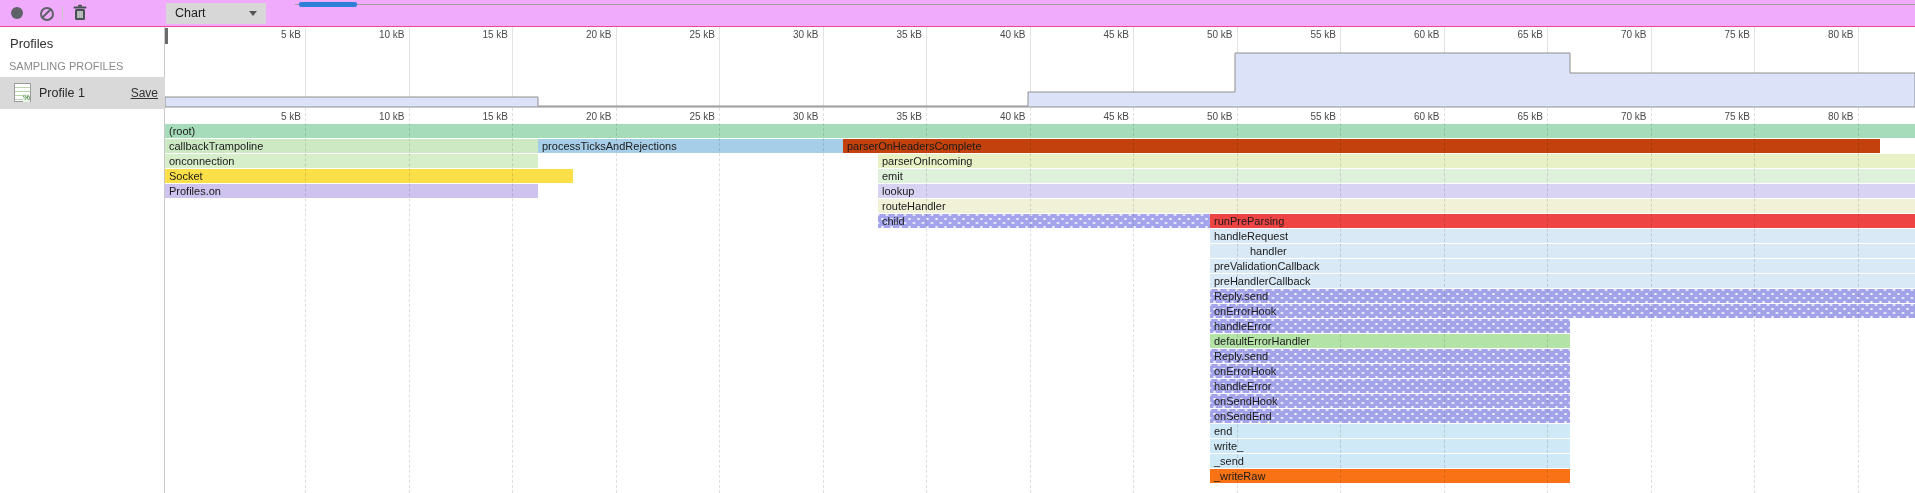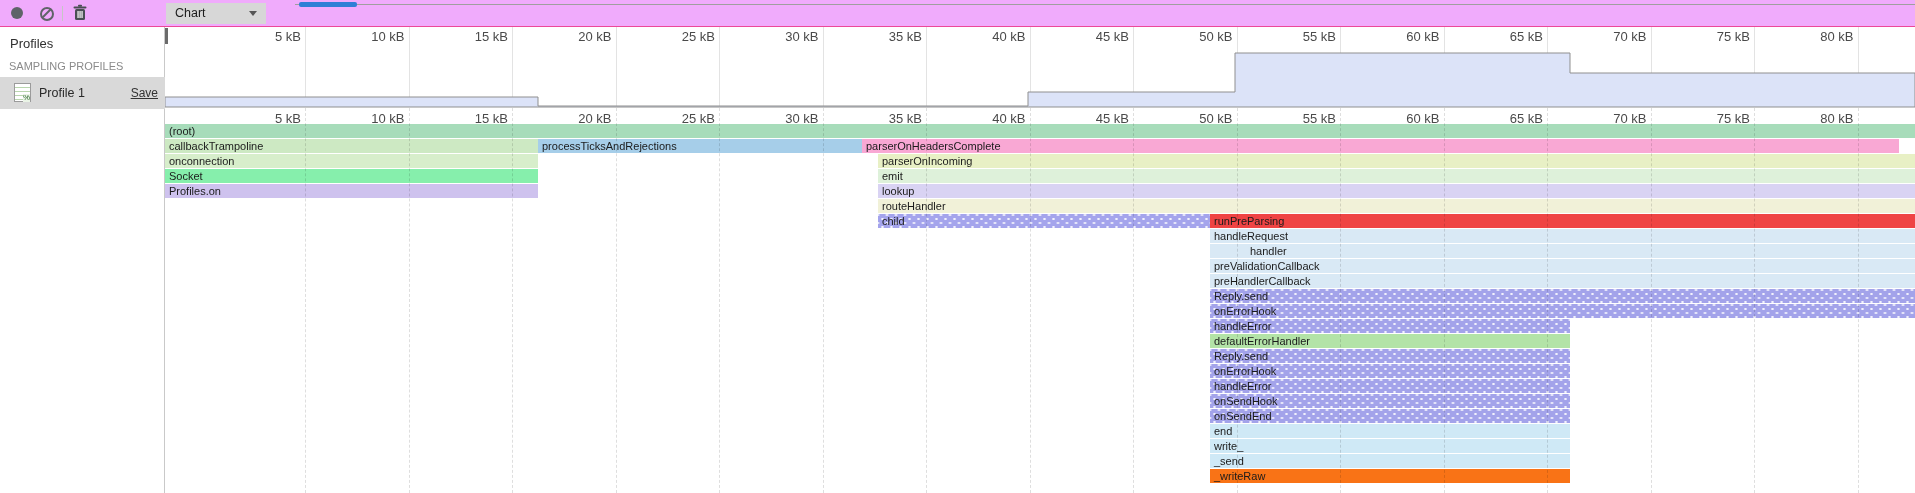--- a/index.html
+++ b/index.html
@@ -29,21 +29,21 @@
       repeating-linear-gradient(to bottom,#fff 0 3px,#b9d6ae 3px 4px),
       repeating-linear-gradient(to right,rgba(255,255,255,0) 0 4px,#b9d6ae 4px 5px);
       background-color:#fdfdfd;border:1px solid #9b9b9b;box-sizing:border-box;}
   .profile-pct{position:absolute;right:0px;bottom:-1px;font-size:8px;color:#2f6b2f;background:#eaf4e6;line-height:8px;}
   .profile-name{position:absolute;left:39px;top:9px;font-size:12.5px;color:#2a2a2a;}
   .save-link{position:absolute;right:7px;top:9px;font-size:12px;color:#333;text-decoration:underline;cursor:pointer;}
   
   .main{position:absolute;left:165px;top:27px;width:1750px;height:466px;background:#fff;}
   .ov-grid{position:absolute;top:0;height:80px;width:1px;background:#e3e3e3;}
   .fl-grid{position:absolute;top:81px;height:385px;width:0;border-left:1px dashed rgba(0,0,0,0.13);z-index:5;}
-  .ruler-label{position:absolute;font-size:13px;color:#4a4a4a;text-align:right;width:60px;}
+  .ruler-label{position:absolute;font-size:10px;color:#4a4a4a;text-align:right;width:60px;}
   .r1{top:2px;} .r2{top:84px;}
   .ov-handle{position:absolute;left:0;top:1px;width:3px;height:16px;background:#6b6b6b;z-index:6;cursor:ew-resize;}
   .ov-svg{position:absolute;left:0;top:0;z-index:2;}
   .flame-bar{position:absolute;height:14px;font-size:11px;line-height:14px;color:#1b1b1b;
              padding-left:4px;box-sizing:border-box;white-space:nowrap;overflow:hidden;cursor:pointer;z-index:3;}
   .dots{background-image:radial-gradient(rgba(255,255,255,0.85) 1px,rgba(255,255,255,0) 1.4px),
                         radial-gradient(rgba(255,255,255,0.85) 1px,rgba(255,255,255,0) 1.4px);
         background-size:9px 8px,9px 8px;background-position:0 1px,4.5px 5px;}
 </style>
 </head>
@@ -155,24 +155,24 @@
       <div class="ov-grid" style="left: 1692.5px;"></div>
       <div class="fl-grid" style="left: 1692.5px;"></div>
       <div class="ruler-label r1" style="left: 1628.5px;">80 kB</div>
       <div class="ruler-label r2" style="left: 1628.5px;">80 kB</div>
       <svg width="1750" height="81" class="ov-svg">
         <polygon points="0,70 373,70 373,79 863,79 863,65 1070,65 1070,26 1405,26 1405,46 1750,46 1750,80 0,80" fill="#dce3f8" stroke="#8f8f8f" stroke-width="1"></polygon>
       </svg>
       <div class="flame-bar" style="left: 0px; width: 1750px; top: 97px; height: 14px; background-color: rgb(167, 220, 186);">(root)</div>
       <div class="flame-bar" style="left: 0px; width: 373px; top: 112px; height: 14px; background-color: rgb(205, 233, 195);">callbackTrampoline</div>
       <div class="flame-bar" style="left: 373px; width: 340px; top: 112px; height: 14px; background-color: rgb(166, 206, 233);">processTicksAndRejections</div>
-      <div class="flame-bar" style="left: 697px; width: 1037px; top: 112px; height: 14px; background-color: #f9a8d4;">parserOnHeadersComplete</div>
+      <div class="flame-bar" style="left: 678px; width: 1037px; top: 112px; height: 14px; background-color: #c2410c;">parserOnHeadersComplete</div>
       <div class="flame-bar" style="left: 0px; width: 373px; top: 127px; height: 14px; background-color: rgb(215, 238, 203);">onconnection</div>
       <div class="flame-bar" style="left: 713px; width: 1037px; top: 127px; height: 14px; background-color: rgb(232, 240, 197);">parserOnIncoming</div>
-      <div class="flame-bar" style="left: 0px; width: 373px; top: 142px; height: 14px; background-color: #86efac;">Socket</div>
+      <div class="flame-bar" style="left: 0px; width: 408px; top: 142px; height: 14px; background-color: #fde047;">Socket</div>
       <div class="flame-bar" style="left: 713px; width: 1037px; top: 142px; height: 14px; background-color: rgb(222, 241, 218);">emit</div>
       <div class="flame-bar" style="left: 0px; width: 373px; top: 157px; height: 14px; background-color: rgb(206, 194, 238);">Profiles.on</div>
       <div class="flame-bar" style="left: 713px; width: 1037px; top: 157px; height: 14px; background-color: rgb(217, 211, 243);">lookup</div>
       <div class="flame-bar" style="left: 713px; width: 1037px; top: 172px; height: 14px; background-color: rgb(241, 241, 216);">routeHandler</div>
       <div class="flame-bar dots" style="left: 713px; width: 332px; top: 187px; height: 14px; background-color: rgb(164, 164, 236);">child</div>
       <div class="flame-bar" style="left: 1045px; width: 705px; top: 187px; height: 14px; background-color: #ef4444;">runPreParsing</div>
       <div class="flame-bar" style="left: 1045px; width: 705px; top: 202px; height: 14px; background-color: rgb(217, 233, 245);">handleRequest</div>
       <div class="flame-bar" style="left: 1045px; width: 705px; top: 217px; height: 14px; background-color: rgb(217, 233, 245); padding-left: 40px;">handler</div>
       <div class="flame-bar" style="left: 1045px; width: 705px; top: 232px; height: 14px; background-color: rgb(217, 233, 245);">preValidationCallback</div>
       <div class="flame-bar" style="left: 1045px; width: 705px; top: 247px; height: 14px; background-color: rgb(217, 233, 245);">preHandlerCallback</div>

